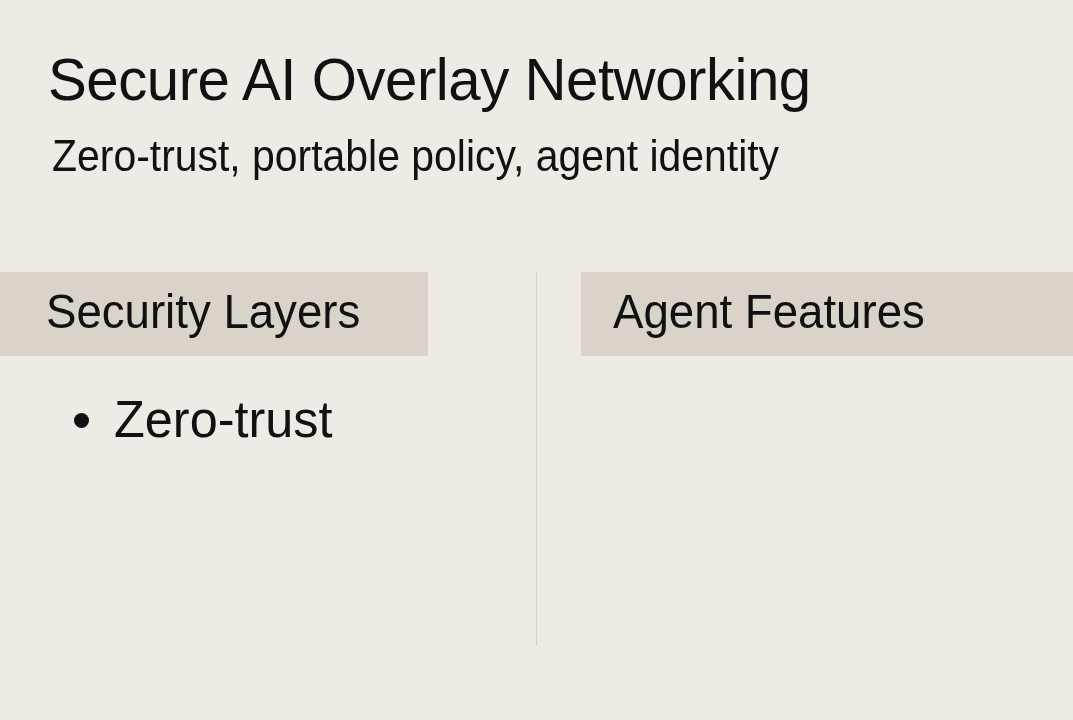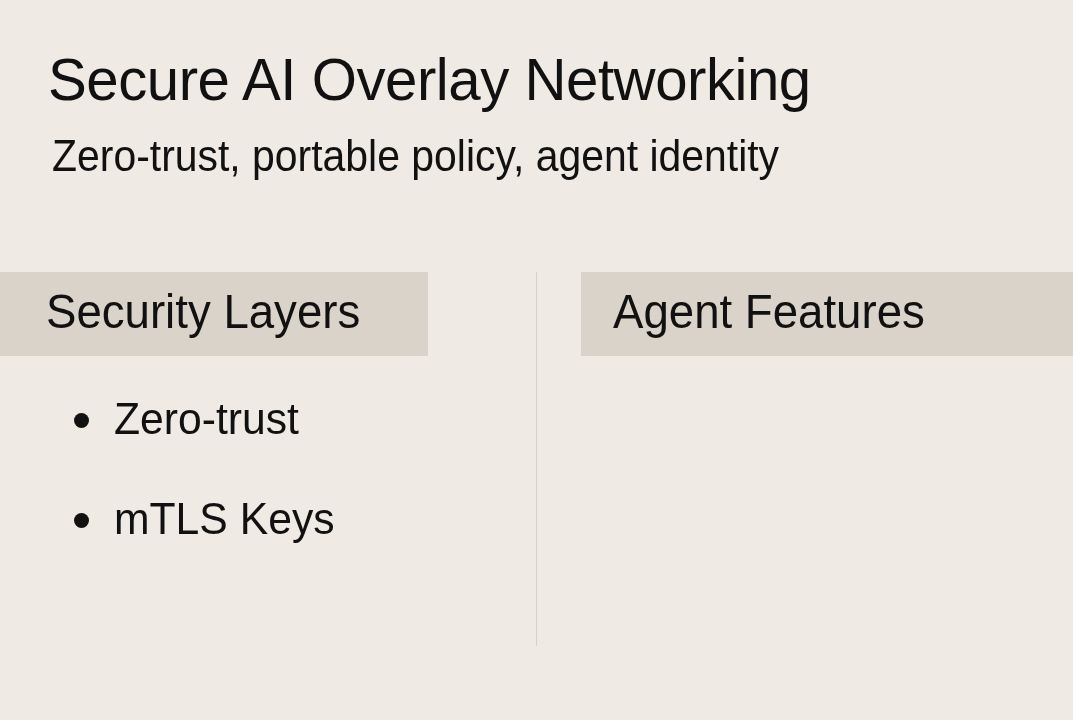--- a/index.html
+++ b/index.html
@@ -36,21 +36,21 @@
     font-size:48px; white-space:nowrap;
     transform:scaleX(0.95); transform-origin:left;
   }
   .header-band.left .header-text { left:46px; }
   .header-band.right .header-text { left:32px; }
   .list { position:absolute; top:388px; margin:0; padding:0; list-style:none; }
   .list.left { left:74px; }
   .list.right { left:638px; }
   .list li {
     height:100px; display:flex; align-items:flex-start;
-    font-size:44px; line-height:62px; white-space:nowrap;
+    font-size:52px; line-height:62px; white-space:nowrap;
   }
   .bullet {
     width:15px; height:15px; border-radius:50%; background:#111;
     margin-top:25px; margin-right:25px; flex:0 0 auto;
   }
   .item-text { display:inline-block; transform:scaleX(0.97); transform-origin:left; }
 </style>
 </head>
 <body>
 
@@ -63,20 +63,16 @@
 <div class="divider"></div>
 <div class="header-band right">
   <span class="header-text">Agent Features</span>
 </div>
 
 <ul class="list left">
   <li>
     <span class="bullet"></span>
     <span class="item-text">Zero-trust</span>
   </li>
-  <li>
-    <span class="bullet"></span>
-    <span class="item-text">mTLS Keys</span>
-  </li>
 </ul>
 
 <ul class="list right">
 </ul>
 
 </body></html>

